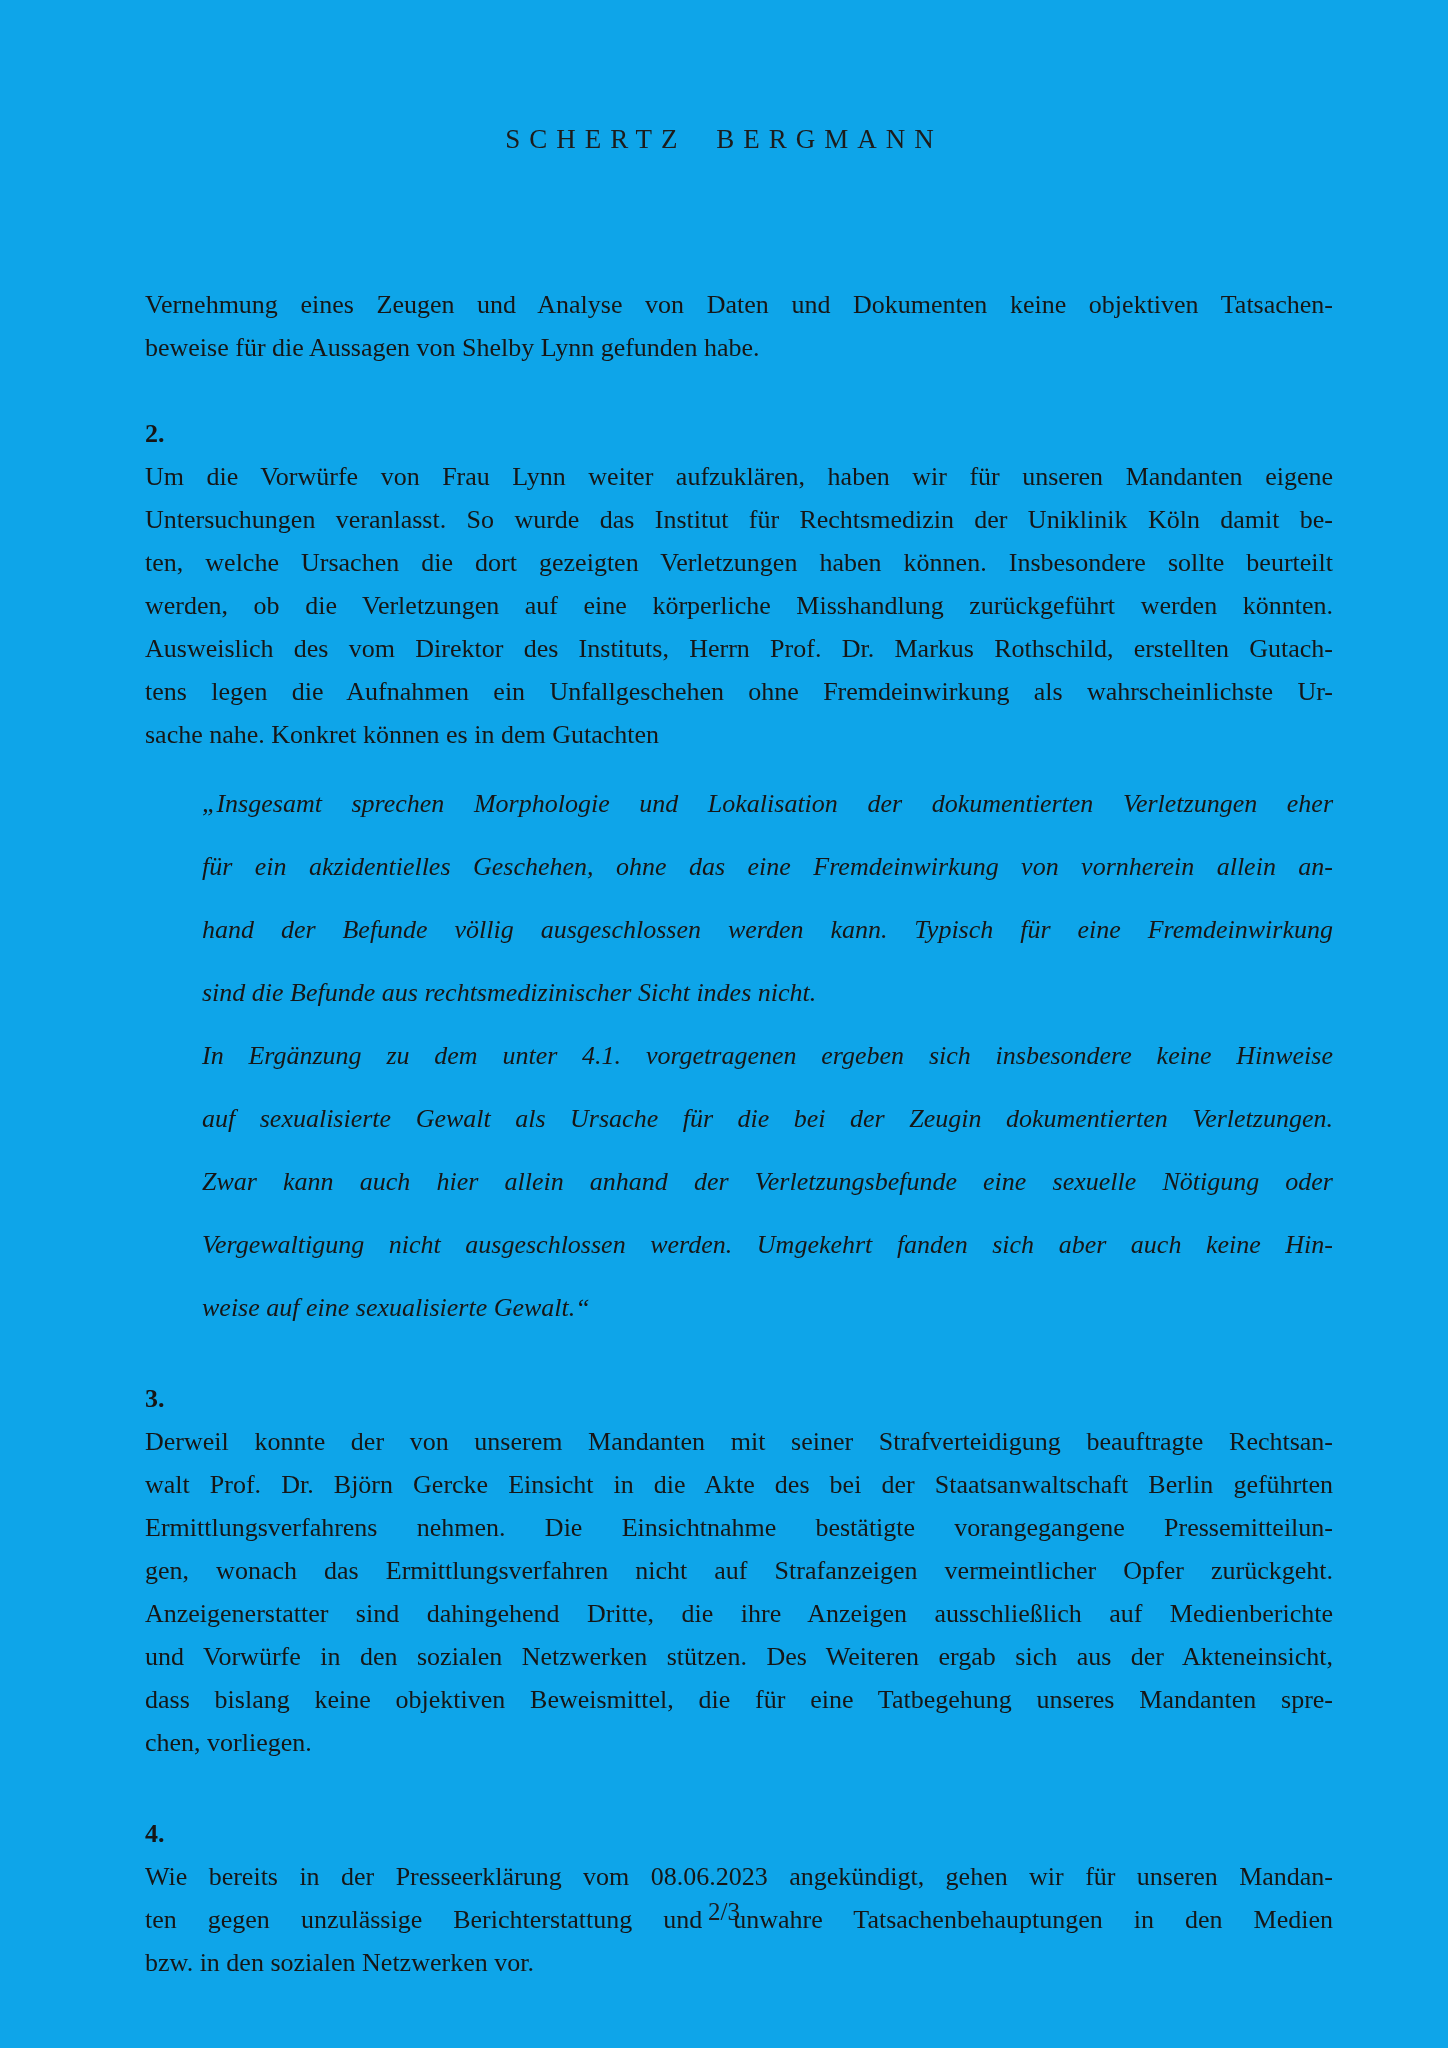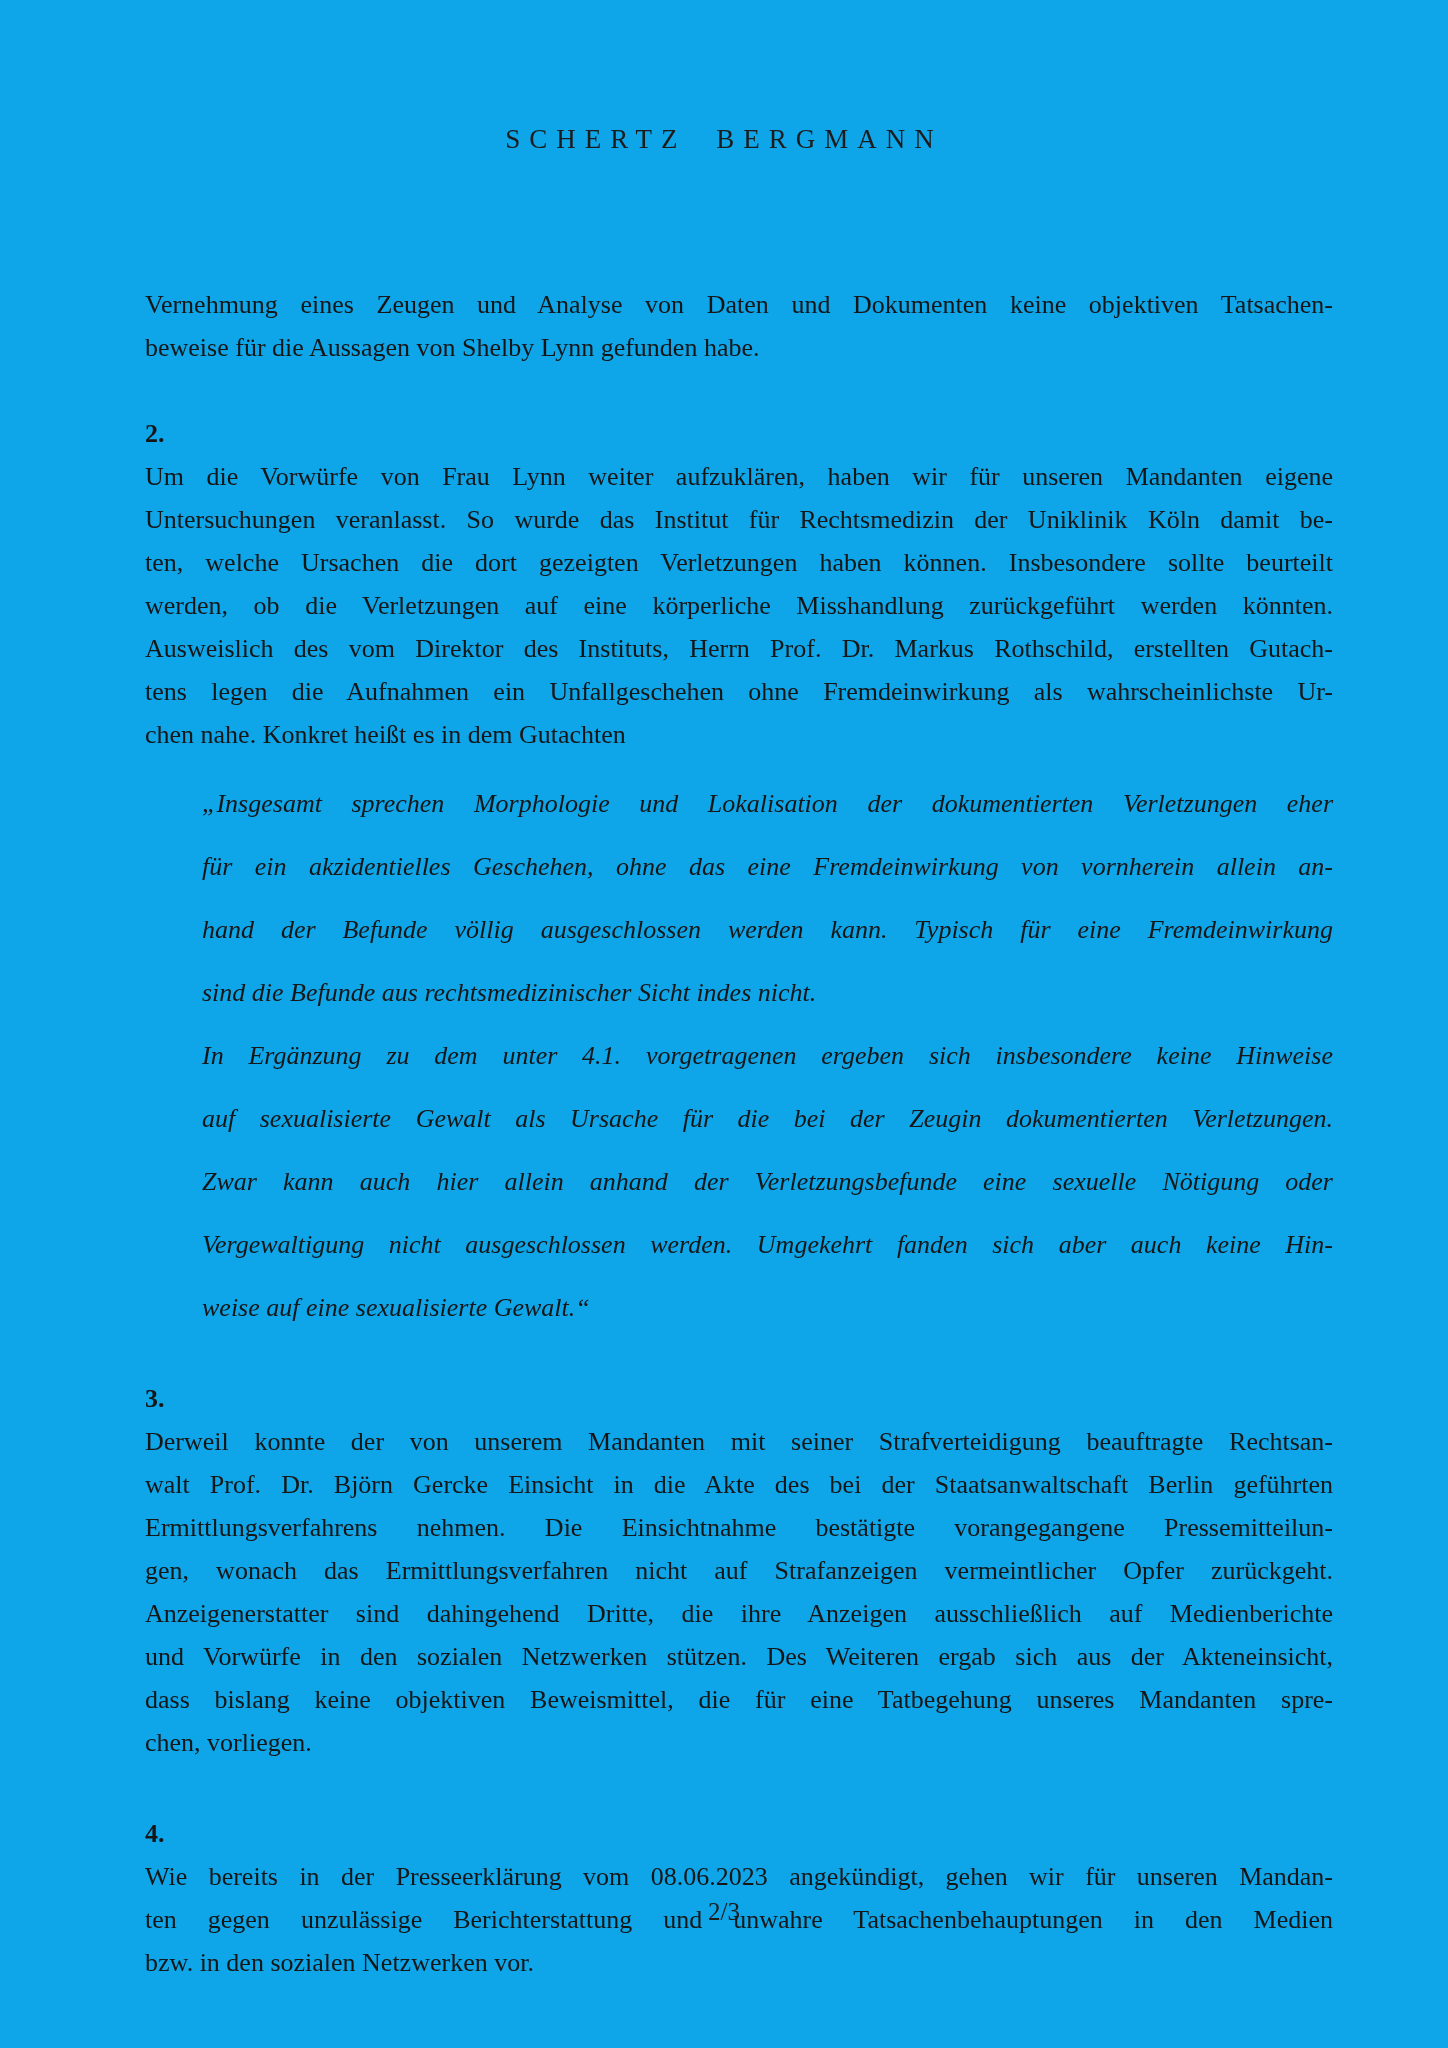--- a/index.html
+++ b/index.html
@@ -93,21 +93,21 @@
 
     <section class="section-2">
       <div class="num">2.</div>
       <div class="para">
           <div class="line">Um die Vorwürfe von Frau Lynn weiter aufzuklären, haben wir für unseren Mandanten eigene</div>
           <div class="line">Untersuchungen veranlasst. So wurde das Institut für Rechtsmedizin der Uniklinik Köln damit be-</div>
           <div class="line">ten, welche Ursachen die dort gezeigten Verletzungen haben können. Insbesondere sollte beurteilt</div>
           <div class="line">werden, ob die Verletzungen auf eine körperliche Misshandlung zurückgeführt werden könnten.</div>
           <div class="line">Ausweislich des vom Direktor des Instituts, Herrn Prof. Dr. Markus Rothschild, erstellten Gutach-</div>
           <div class="line">tens legen die Aufnahmen ein Unfallgeschehen ohne Fremdeinwirkung als wahrscheinlichste Ur-</div>
-          <div class="line last">chen nahe. Konkret heißt es in dem Gutachten</div>
+          <div class="line last">sache nahe. Konkret können es in dem Gutachten</div>
         </div>
       <blockquote class="quote quote-1">
           <div class="line">„Insgesamt sprechen Morphologie und Lokalisation der dokumentierten Verletzungen eher</div>
           <div class="line">für ein akzidentielles Geschehen, ohne das eine Fremdeinwirkung von vornherein allein an-</div>
           <div class="line">hand der Befunde völlig ausgeschlossen werden kann. Typisch für eine Fremdeinwirkung</div>
           <div class="line last">sind die Befunde aus rechtsmedizinischer Sicht indes nicht.</div>
         </blockquote>
       <blockquote class="quote quote-2">
           <div class="line">In Ergänzung zu dem unter 4.1. vorgetragenen ergeben sich insbesondere keine Hinweise</div>
           <div class="line">auf sexualisierte Gewalt als Ursache für die bei der Zeugin dokumentierten Verletzungen.</div>

